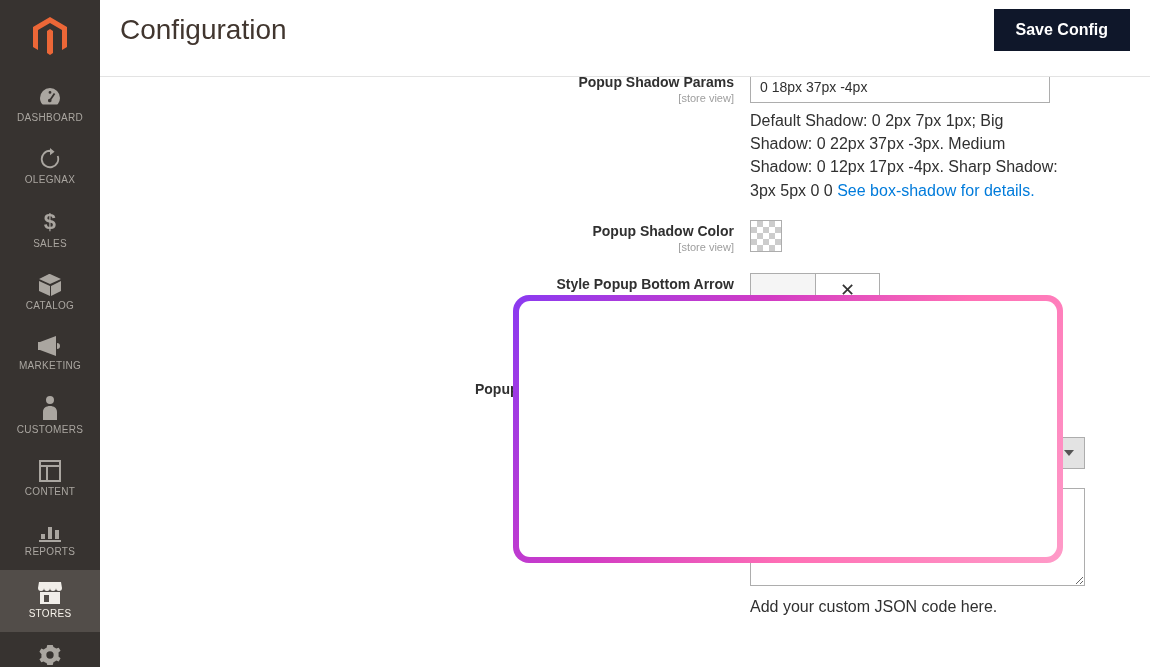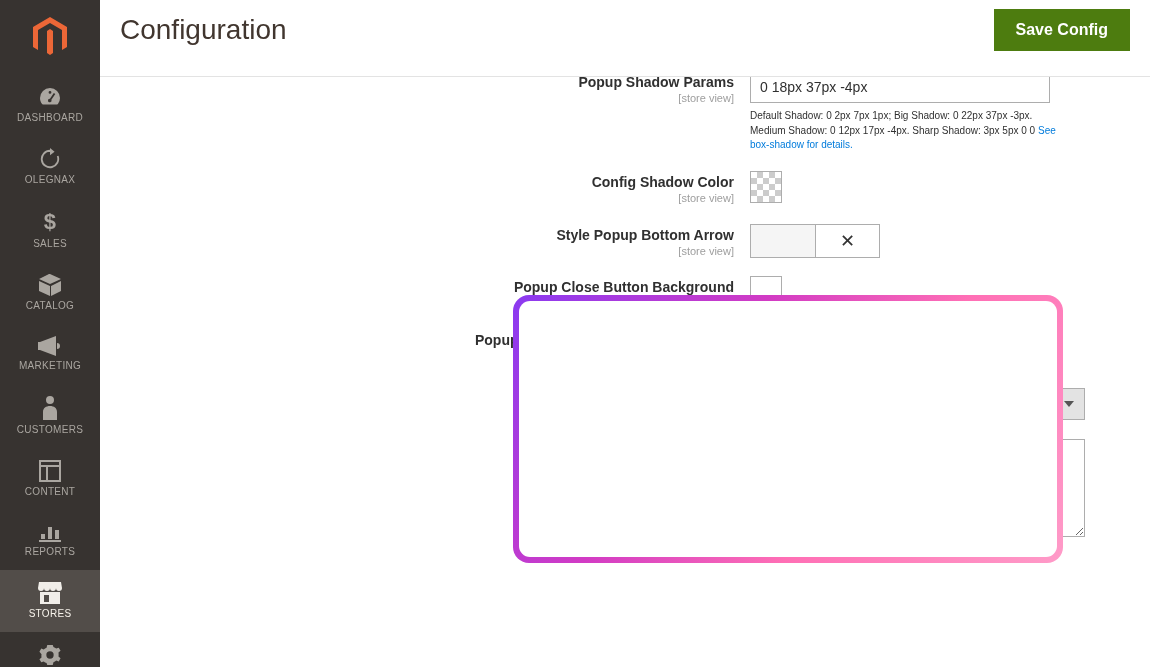--- a/index.html
+++ b/index.html
@@ -11,30 +11,30 @@
   .logo-cell { height: 74px; display: flex; align-items: center; justify-content: center; background: #373330; }
   .nav-item { text-align: center; padding: 12px 0 13px 0; color: #aaa6a0; text-decoration: none; font-size: 10px; letter-spacing: .03em; cursor: pointer; }
   .nav-item.active { background: #524d49; color: #f7f3eb; }
   .nav-item .nav-label { display: block; margin-top: 4px; text-transform: uppercase; }
   .nav-icon { display: flex; justify-content: center; }
 
   
   .main { flex: 1; position: relative; overflow: hidden; }
   .header { height: 77px; border-bottom: 1px solid #e3e3e3; display: flex; align-items: center; justify-content: space-between; padding: 0 20px 16px 20px; }
   .page-title { font-size: 28px; font-weight: 300; color: #41362f; }
-  .save-btn { background: #4d7c0f; color: #fff; border: none; padding: 12px 22px; font-size: 16px; font-weight: 600; cursor: pointer; }
+  .save-btn { background: #0f172a; color: #fff; border: none; padding: 12px 22px; font-size: 16px; font-weight: 600; cursor: pointer; }
 
   
   .form-area { position: absolute; top: 77px; left: 0; right: 0; bottom: 0; overflow: hidden; padding-top: 2px; }
   .field-row { display: flex; align-items: flex-start; margin-bottom: 18px; }
   .field-label-col { width: 650px; padding-right: 16px; text-align: right; padding-top: 2px; flex-shrink: 0; }
   .field-label { color: #303030; font-size: 14px; font-weight: 600; line-height: 1.3; margin-top: 28px; }
   .field-scope { color: #9e9e9e; font-size: 11px; display: block; margin-top: 1px; }
   .field-control-col { width: 335px; }
-  .note { color: #303030; font-size: 10px; margin-top: 6px; line-height: 1.45; }
+  .note { color: #303030; font-size: 16px; margin-top: 6px; line-height: 1.45; }
   .note a { color: #007bdb; text-decoration: none; }
 
   .text-input { width: 300px; height: 32px; border: 1px solid #adadad; padding: 0 9px; font-size: 14px; color: #303030; background: #fff; }
 
   .color-swatch { width: 32px; height: 32px; border: 1px solid #adadad; display: inline-block; }
   .checker { background-image:
       linear-gradient(45deg,#ccc 25%,transparent 25%),
       linear-gradient(-45deg,#ccc 25%,transparent 25%),
       linear-gradient(45deg,transparent 75%,#ccc 75%),
       linear-gradient(-45deg,transparent 75%,#ccc 75%);
@@ -191,21 +191,21 @@
         <div class="field-control-col">
           <input class="text-input" type="text" value="0 18px 37px -4px" style="">
           <div class="note" style="width:320px">
             <span>Default Shadow: 0 2px 7px 1px; Big Shadow: 0 22px 37px -3px. Medium Shadow: 0 12px 17px -4px. Sharp Shadow: 3px 5px 0 0 </span><a href="#">See box-shadow for details.</a>
           </div>
         </div>
       </div>
 
       <div class="field-row">
         <div class="field-label-col">
-          <span class="field-label">Config Shadow Color</span>
+          <span class="field-label">Popup Shadow Color</span>
           <span class="field-scope">[store view]</span>
         </div>
         <div class="field-control-col">
           <span class="color-swatch checker"></span>
         </div>
       </div>
 
       <div class="field-row">
         <div class="field-label-col">
           <span class="field-label">Style Popup Bottom Arrow</span>

